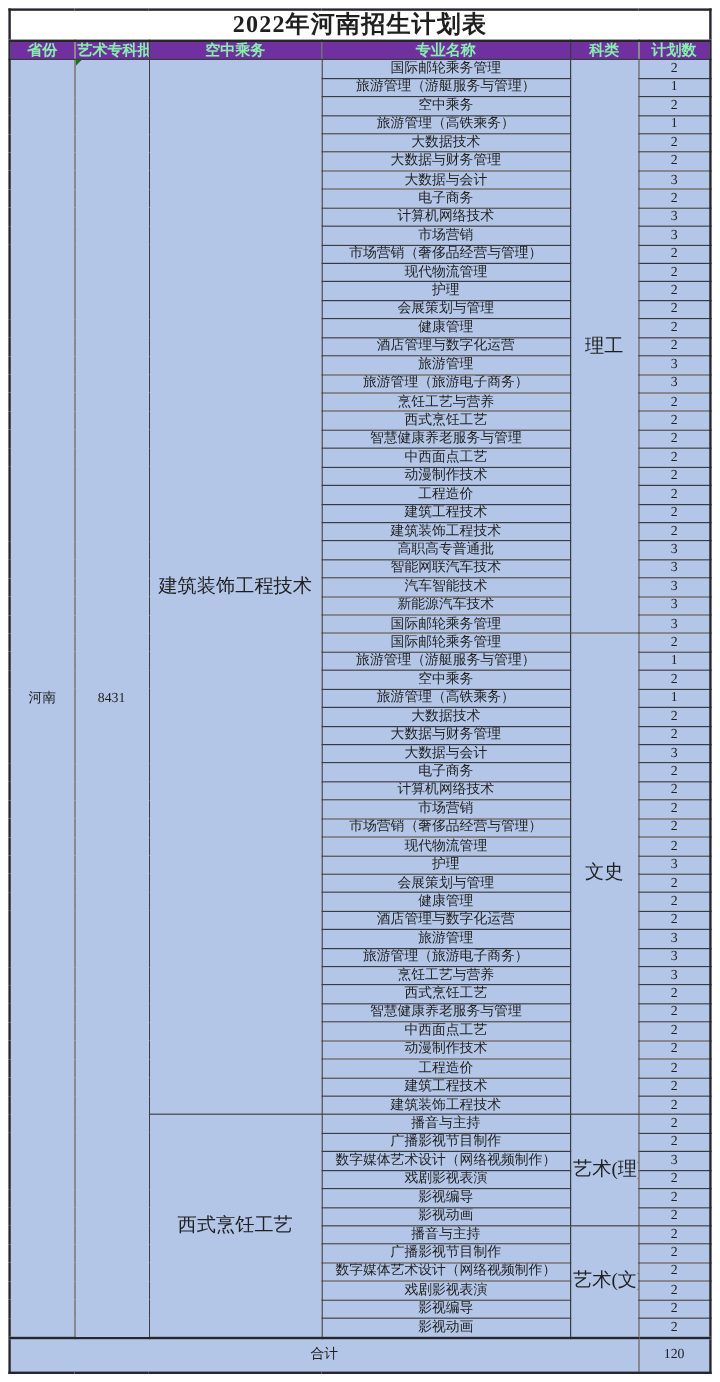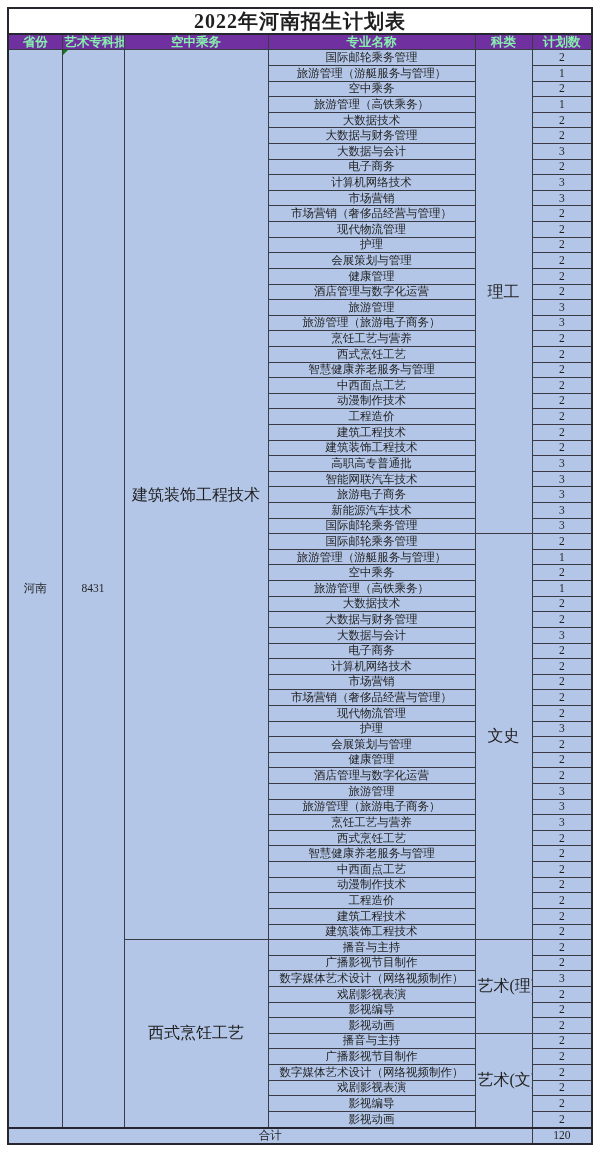--- a/index.html
+++ b/index.html
@@ -49,21 +49,21 @@
     border-bottom: 2px solid var(--outer-border);
   }
   tr.header-row td {
     background: var(--header-bg);
     color: #86efac;
     font-weight: bold;
     font-size: 12.5px;
     height: 15px;
   }
   tr.total-row td {
-    height: 16px;
+    height: 29px;
     border-top: 2px solid var(--outer-border);
   }
   td.college-code-cell { position: relative; font-family: Liberation Serif, serif; }
   .green-tri {
     position: absolute;
     top: 0; left: 0;
     width: 0; height: 0;
     border-top: 5px solid var(--indicator-green);
     border-right: 5px solid transparent;
   }
@@ -205,21 +205,21 @@
         </tr>
         <tr>
           <td class="major-cell">高职高专普通批</td>
           <td class="count-cell">3</td>
         </tr>
         <tr>
           <td class="major-cell">智能网联汽车技术</td>
           <td class="count-cell">3</td>
         </tr>
         <tr>
-          <td class="major-cell">旅游电子商务</td>
+          <td class="major-cell">汽车智能技术</td>
           <td class="count-cell">3</td>
         </tr>
         <tr>
           <td class="major-cell">新能源汽车技术</td>
           <td class="count-cell">3</td>
         </tr>
         <tr>
           <td class="major-cell">国际邮轮乘务管理</td>
           <td class="count-cell">3</td>
         </tr>

